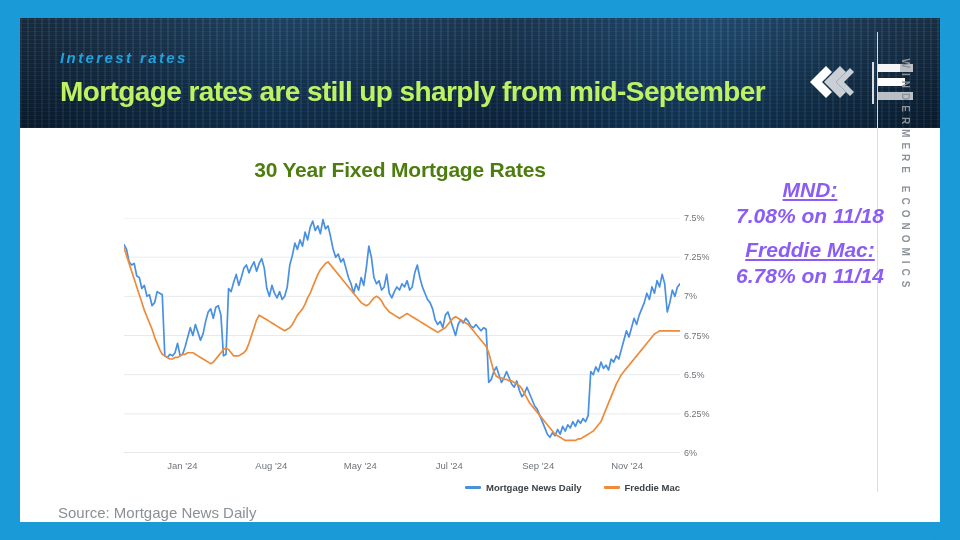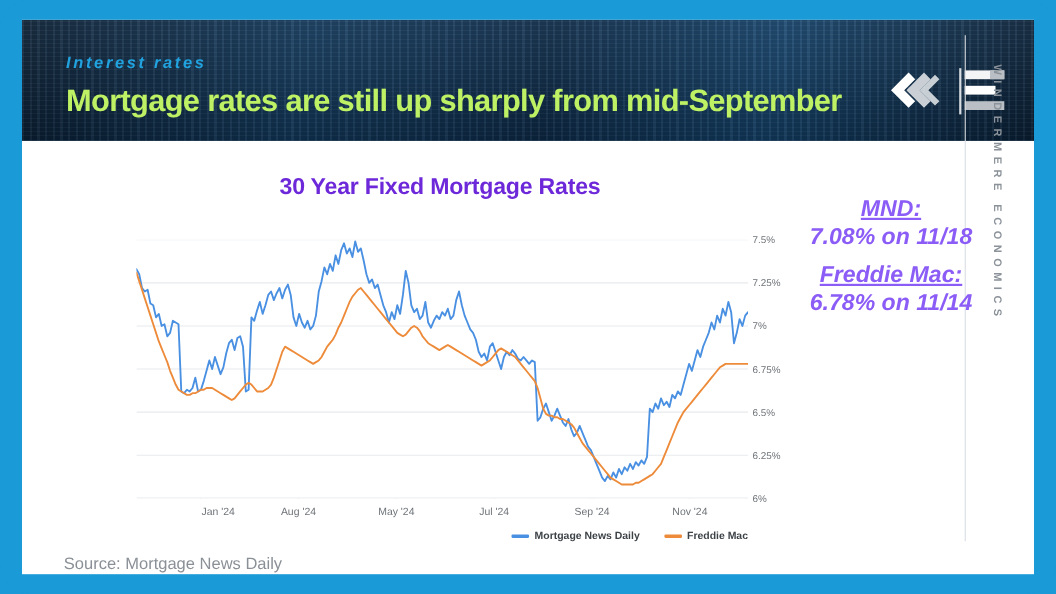--- a/index.html
+++ b/index.html
@@ -92,21 +92,21 @@
     color:#8b9299;
     font-size:10px; font-weight:bold;
     letter-spacing:5px;
     margin-top:130px;
   }
 
   
   #chart-title {
     position:absolute; left:120px; top:140px; width:520px;
     text-align:center;
-    color:#6d28d9;
+    color:#4d7c0f;
     font-size:21px; font-weight:bold;
     letter-spacing:-0.2px;
   }
   #plot {
     position:absolute;
     left:104px; top:200px; width:556px; height:235px;
   }
   #plot svg { display:block; }
 
   .ylab {
@@ -211,21 +211,21 @@
     <div id="ylabels">
         <div class="ylab" style="top: 430px;">6%</div>
         <div class="ylab" style="top: 390.833px;">6.25%</div>
         <div class="ylab" style="top: 351.667px;">6.5%</div>
         <div class="ylab" style="top: 312.5px;">6.75%</div>
         <div class="ylab" style="top: 273.333px;">7%</div>
         <div class="ylab" style="top: 234.167px;">7.25%</div>
         <div class="ylab" style="top: 195px;">7.5%</div>
       </div>
     <div id="xlabels">
-        <div class="xlab" style="left: 162.38px; margin-left: 16px;">Jan '24</div>
+        <div class="xlab" style="left: 162.38px;">Jan '24</div>
         <div class="xlab" style="left: 251.34px;">Aug '24</div>
         <div class="xlab" style="left: 340.3px;">May '24</div>
         <div class="xlab" style="left: 429.26px;">Jul '24</div>
         <div class="xlab" style="left: 518.22px;">Sep '24</div>
         <div class="xlab" style="left: 607.18px;">Nov '24</div>
       </div>
 
     <div id="legend">
         <div class="item">
           <div class="swatch" style="background: rgb(74, 144, 226);"></div>

